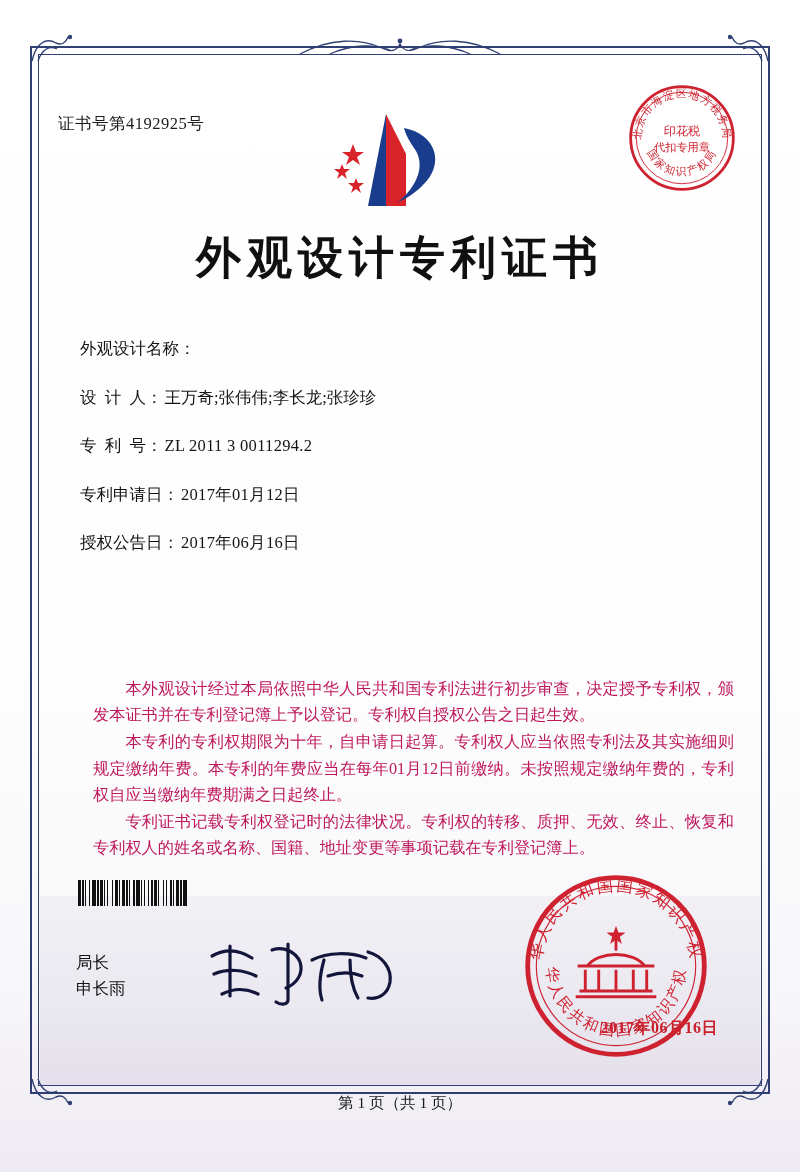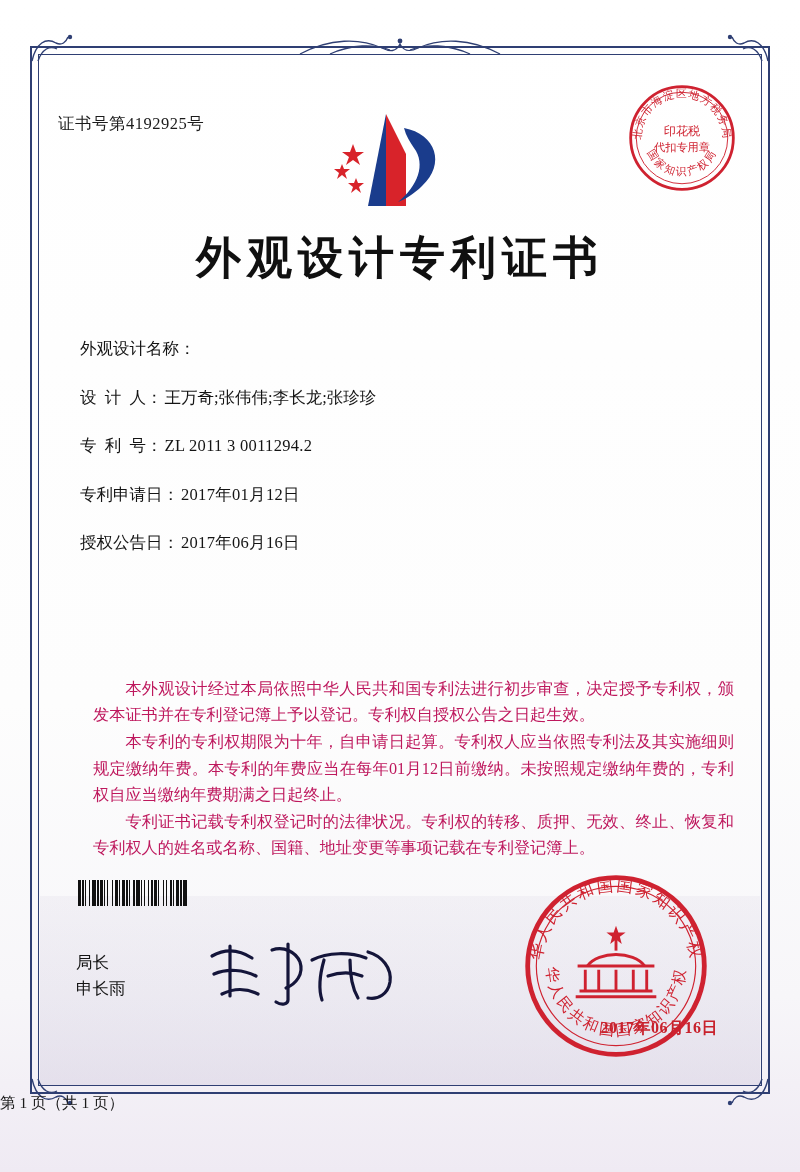--- a/index.html
+++ b/index.html
@@ -202,20 +202,21 @@
     color: #c8212c;
     letter-spacing: 0.5px;
     font-weight: bold;
   }
 
   
   .footer {
     position: absolute;
     left: 0; right: 0;
     bottom: 58px;
+    text-align: center;
     font-size: 15.5px;
     color: #1a1a1a;
   }
 
   
   .watermark-band {
     position: absolute;
     left: 40px; right: 40px;
     bottom: 86px;
     height: 190px;

